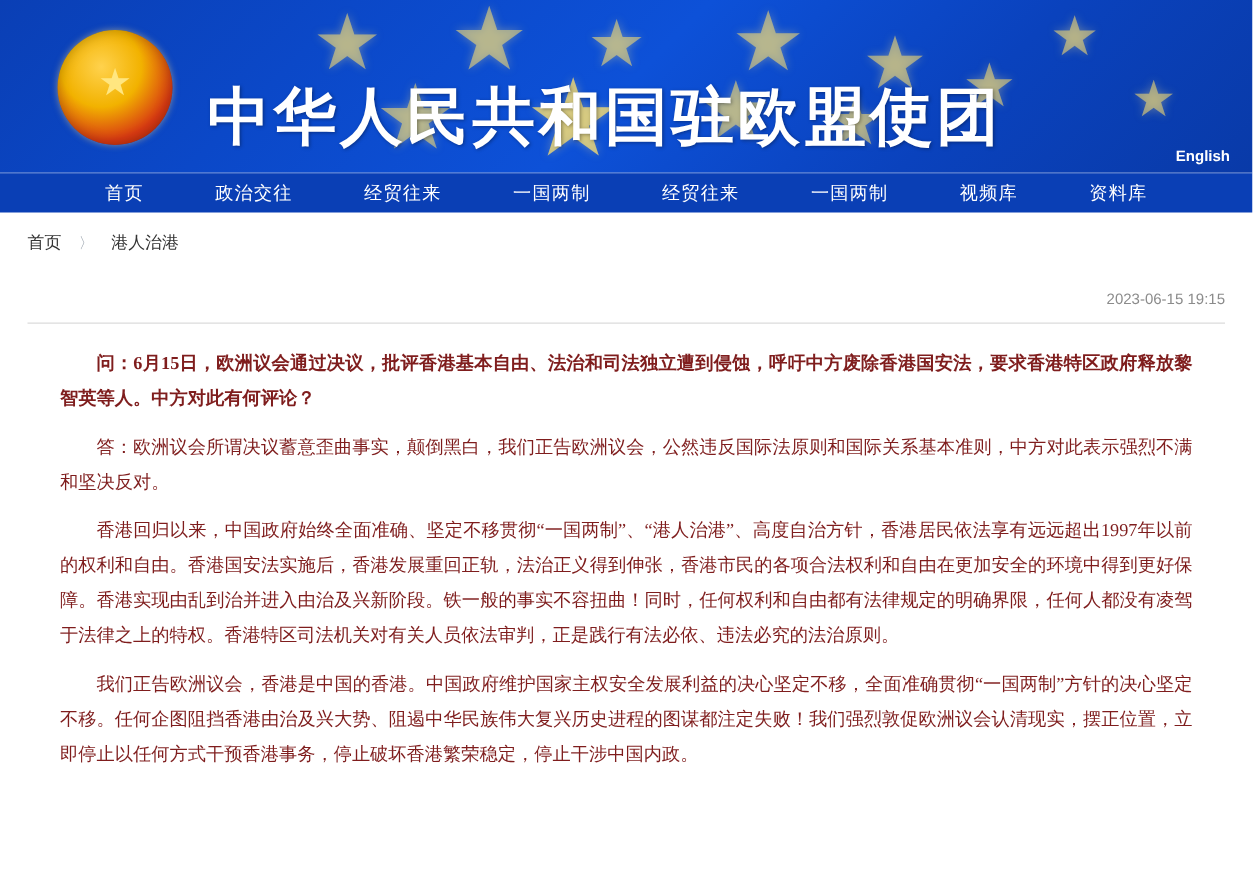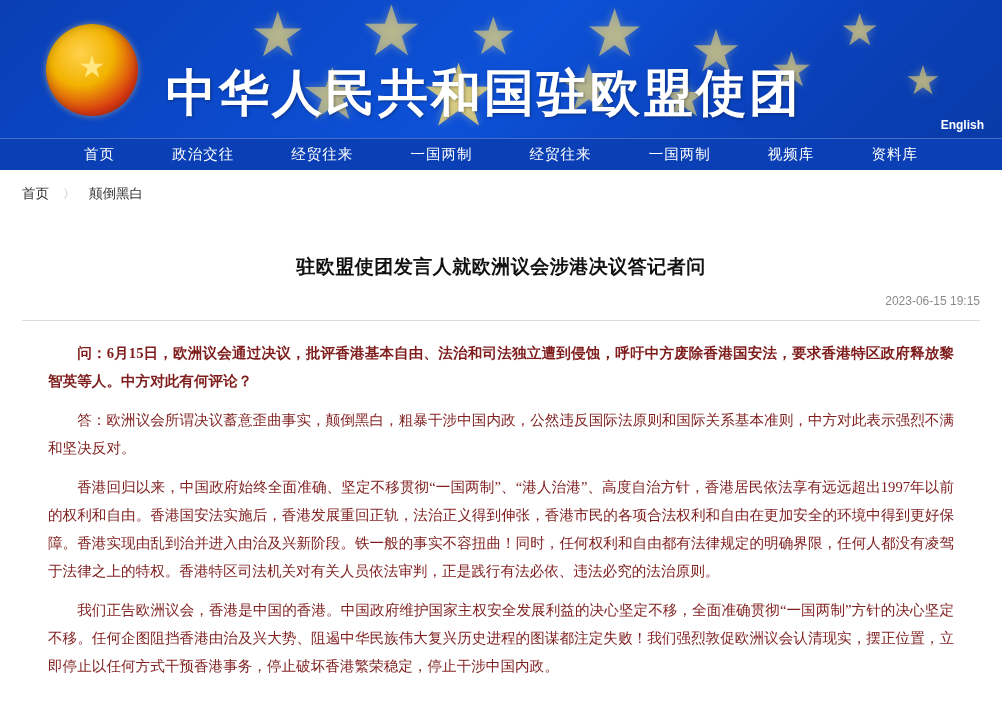--- a/index.html
+++ b/index.html
@@ -203,27 +203,26 @@
   <a class="nav-item" href="#">一国两制</a>
   <a class="nav-item" href="#">经贸往来</a>
   <a class="nav-item" href="#">一国两制</a>
   <a class="nav-item" href="#">视频库</a>
   <a class="nav-item" href="#">资料库</a>
 </div>
 
 <div class="breadcrumb">
   <a href="#">首页</a>
   <span class="crumb-sep">〉</span>
-  <a href="#">颠倒黑白</a>
+  <a href="#">港人治港</a>
 </div>
 
 <div class="content">
-  <div class="article-title">驻欧盟使团发言人就欧洲议会涉港决议答记者问</div>
   <div class="article-date">2023-06-15 19:15</div>
   <div class="divider"></div>
 
   <div class="article-body">
     <p class="para bold">问：6月15日，欧洲议会通过决议，批评香港基本自由、法治和司法独立遭到侵蚀，呼吁中方废除香港国安法，要求香港特区政府释放黎智英等人。中方对此有何评论？</p>
-    <p class="para">答：欧洲议会所谓决议蓄意歪曲事实，颠倒黑白，粗暴干涉中国内政，公然违反国际法原则和国际关系基本准则，中方对此表示强烈不满和坚决反对。</p>
+    <p class="para">答：欧洲议会所谓决议蓄意歪曲事实，颠倒黑白，我们正告欧洲议会，公然违反国际法原则和国际关系基本准则，中方对此表示强烈不满和坚决反对。</p>
     <p class="para">香港回归以来，中国政府始终全面准确、坚定不移贯彻“一国两制”、“港人治港”、高度自治方针，香港居民依法享有远远超出1997年以前的权利和自由。香港国安法实施后，香港发展重回正轨，法治正义得到伸张，香港市民的各项合法权利和自由在更加安全的环境中得到更好保障。香港实现由乱到治并进入由治及兴新阶段。铁一般的事实不容扭曲！同时，任何权利和自由都有法律规定的明确界限，任何人都没有凌驾于法律之上的特权。香港特区司法机关对有关人员依法审判，正是践行有法必依、违法必究的法治原则。</p>
     <p class="para">我们正告欧洲议会，香港是中国的香港。中国政府维护国家主权安全发展利益的决心坚定不移，全面准确贯彻“一国两制”方针的决心坚定不移。任何企图阻挡香港由治及兴大势、阻遏中华民族伟大复兴历史进程的图谋都注定失败！我们强烈敦促欧洲议会认清现实，摆正位置，立即停止以任何方式干预香港事务，停止破坏香港繁荣稳定，停止干涉中国内政。</p>
   </div>
 </div>
 
 </body></html>

